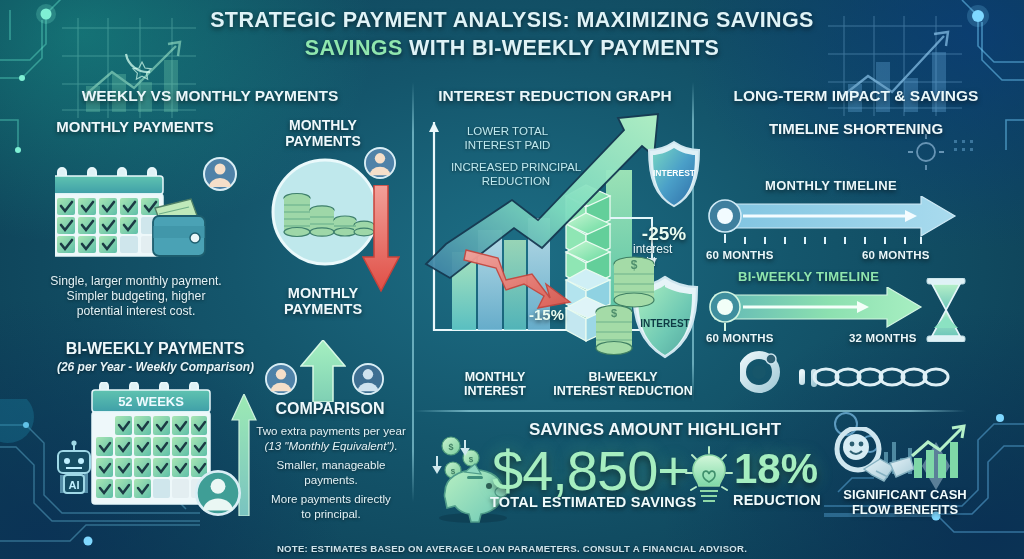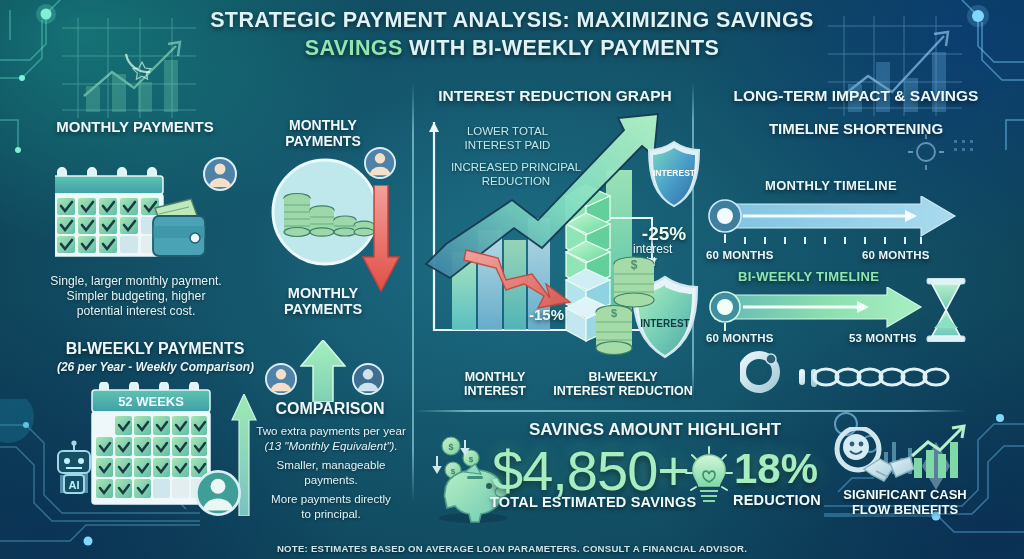--- a/index.html
+++ b/index.html
@@ -219,20 +219,21 @@
 
   <div class="title-wrap">
     <div class="title-l1">STRATEGIC PAYMENT ANALYSIS: MAXIMIZING SAVINGS</div>
     <div class="title-l2"><span class="title-hl">SAVINGS</span><span> WITH BI-WEEKLY PAYMENTS</span></div>
   </div>
 
   <div class="divider-v" style="left:412px;top:82px;height:420px;"></div>
   <div class="divider-v" style="left:692px;top:82px;height:320px;"></div>
   <div class="divider-h" style="left:414px;top:410px;width:552px;"></div>
 
+  <div class="sec-head" style="left:20px;top:87px;width:380px;font-size:15.5px;">WEEKLY VS MONTHLY PAYMENTS</div>
   <div class="sec-head" style="left:420px;top:87px;width:270px;font-size:15.5px;">INTEREST REDUCTION GRAPH</div>
   <div class="sec-head" style="left:698px;top:87px;width:316px;font-size:15.5px;">LONG-TERM IMPACT &amp; SAVINGS</div>
 
   <div class="sub-head" style="position:absolute;left:30px;top:118px;width:210px;font-size:15px;">MONTHLY PAYMENTS</div>
 
   <svg class="deco" style="left:55px;top:156px;" width="165" height="110" viewBox="0 0 165 110">
     <defs>
       <linearGradient id="calHead" x1="0" y1="0" x2="0" y2="1">
         <stop offset="0" stop-color="#5fc3b0"></stop>
           <stop offset="1" stop-color="#3f9fa8"></stop>
@@ -658,21 +659,21 @@
         </linearGradient>
       </defs>
     <path d="M8 8 h172 V0 l34 20 -34 20 v-8 H8z" fill="url(#tlGrn)" stroke="#d3f6e2" stroke-width="1.2"></path>
     <circle cx="18" cy="20" r="15" fill="#3f8f9e" stroke="#d3f6e2" stroke-width="1.6"></circle>
     <circle cx="18" cy="20" r="8" fill="#f2fff8"></circle>
     <path d="M36 20 h118" stroke="#f4fff9" stroke-width="3"></path>
     <path d="M150 14 l12 6 -12 6z" fill="#f4fff9"></path>
     <path d="M18 36 v8" stroke="#d3f6e2" stroke-width="2"></path>
   </svg>
   <div class="tl-end" style="position:absolute;left:706px;top:332px;color:#eaf7fa;">60 MONTHS</div>
-  <div class="tl-end" style="position:absolute;left:849px;top:332px;color:#eaf7fa;">53 MONTHS</div>
+  <div class="tl-end" style="position:absolute;left:849px;top:332px;color:#eaf7fa;">32 MONTHS</div>
 
   <svg class="deco" style="left:924px;top:278px;" width="44" height="64" viewBox="0 0 44 64">
     <defs>
         <linearGradient id="hgG" x1="0" y1="0" x2="0" y2="1">
       <stop offset="0" stop-color="#b5efc8"></stop>
           <stop offset="1" stop-color="#6ec7bb"></stop>
         </linearGradient>
       </defs>
     <rect x="3" y="0" width="38" height="6" rx="2" fill="#dff2f6" stroke="#bcd9e2"></rect>
     <rect x="3" y="58" width="38" height="6" rx="2" fill="#dff2f6" stroke="#bcd9e2"></rect>

